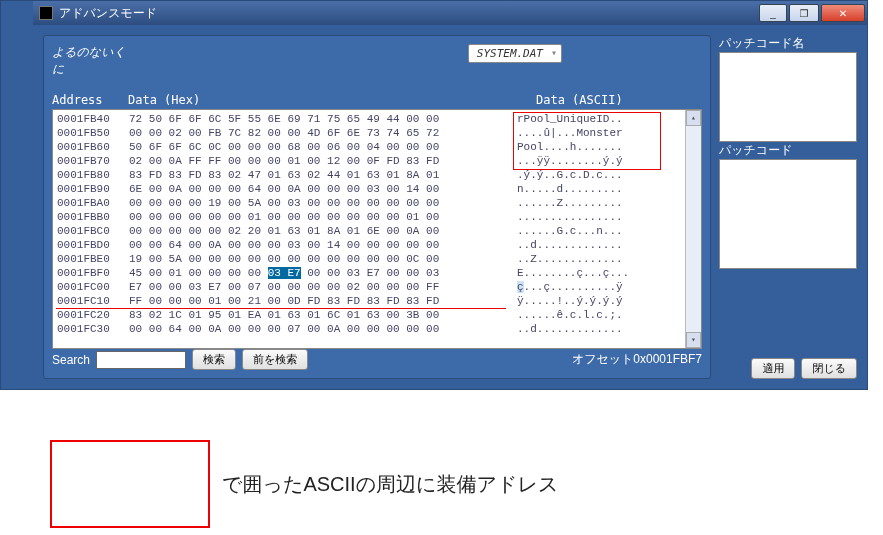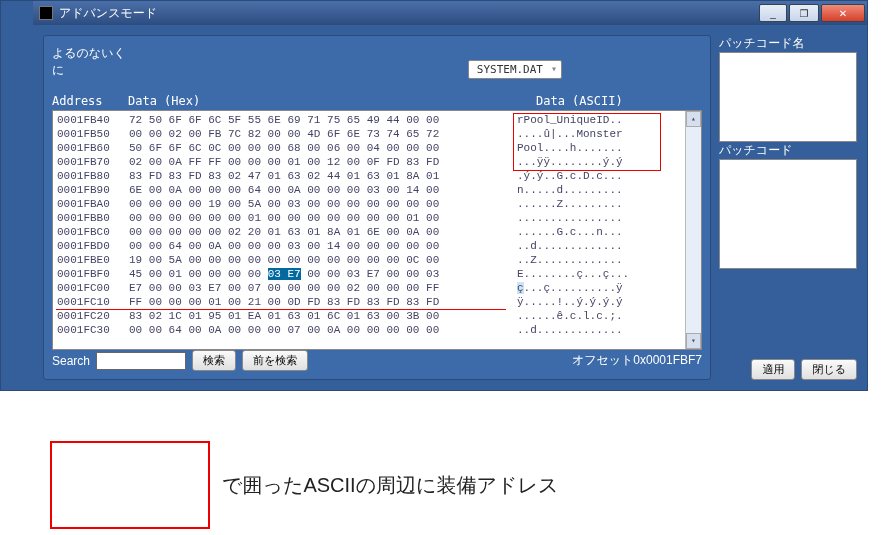--- a/index.html
+++ b/index.html
@@ -7,23 +7,23 @@
   .window { width: 868px; border: 1px solid #2a4a7a; background: #355f9a; padding-left: 32px; }
   .titlebar { display: flex; align-items: center; height: 24px; background: linear-gradient(to bottom, #4a6fa8 0%, #2d4d80 100%); padding: 0 2px 0 6px; }
   .titlebar-icon { width: 14px; height: 14px; background: #000; border: 1px solid #777; margin-right: 6px; }
   .titlebar-text { flex: 1; color: #fff; font-size: 12px; }
   .winbtns { display: flex; gap: 2px; }
   .winbtn { width: 28px; height: 18px; border: 1px solid #345; background: linear-gradient(to bottom,#e8eef7,#c8d5eb); display:flex; align-items:center; justify-content:center; font-family:Arial; font-size:10px; color:#333; border-radius:2px; }
   .winbtn.max { width: 30px; }
   .winbtn.close { width: 44px; background: linear-gradient(to bottom,#f08c7a,#d63f2a); color:#fff; }
   .client { padding: 10px; display:flex; gap:8px; }
   .mainpanel { flex:1; border:1px solid #2a4a7a; border-radius:3px; background:#3d6aa8; padding:8px; display:flex; flex-direction:column; }
-  .tophdr { display:flex; align-items:flex-end; gap:12px; color:#fff; font-family:monospace; font-size:12px; }
+  .tophdr { display:flex; align-items:flex-start; gap:12px; color:#fff; font-family:monospace; font-size:12px;font-style:italic; }
   .tophdr .lbl1 { width:80px; }
-  .dropdown { margin-left:auto; margin-right:140px; background:#fff; border:1px solid #888; border-radius:2px; padding:2px 18px 2px 8px; font-size:11px; color:#333; position:relative;margin-top:16px; }
+  .dropdown { margin-left:auto; margin-right:140px; background:#fff; border:1px solid #888; border-radius:2px; padding:2px 18px 2px 8px; font-size:11px; color:#333; position:relative; }
   .dropdown::after { content:"▾"; position:absolute; right:4px; top:2px; color:#888; font-size:10px; }
   .colhdr { display:flex; color:#fff; font-family:monospace; font-size:12px; margin-top:15px; }
   .colhdr .c1 { width:76px; }
   .colhdr .c2 { width:408px; }
   .colhdr .c3 { }
   .hexgrid { background:#fff; color:#446; font-family:"Courier New",monospace; font-size:11px; line-height:14px; padding:2px 4px; margin-top:2px; border:1px solid #888; height:240px; overflow:hidden; position:relative; }
   .hexrow { white-space:pre; display:flex; }
   .addr { width:72px; color:#446; }
   .hex { width:388px; color:#446; }
   .asc { flex:1; color:#446; }

